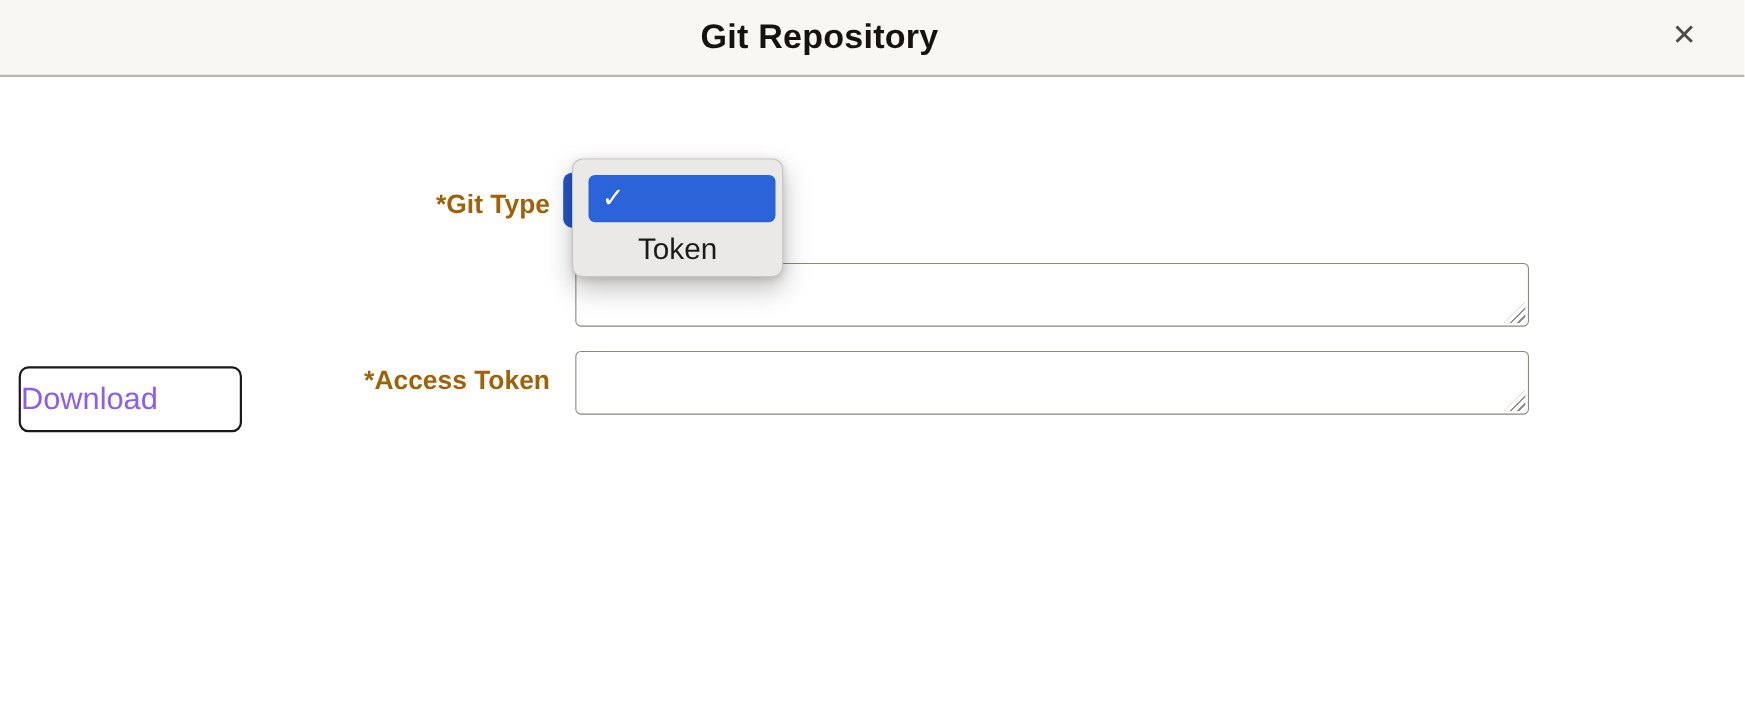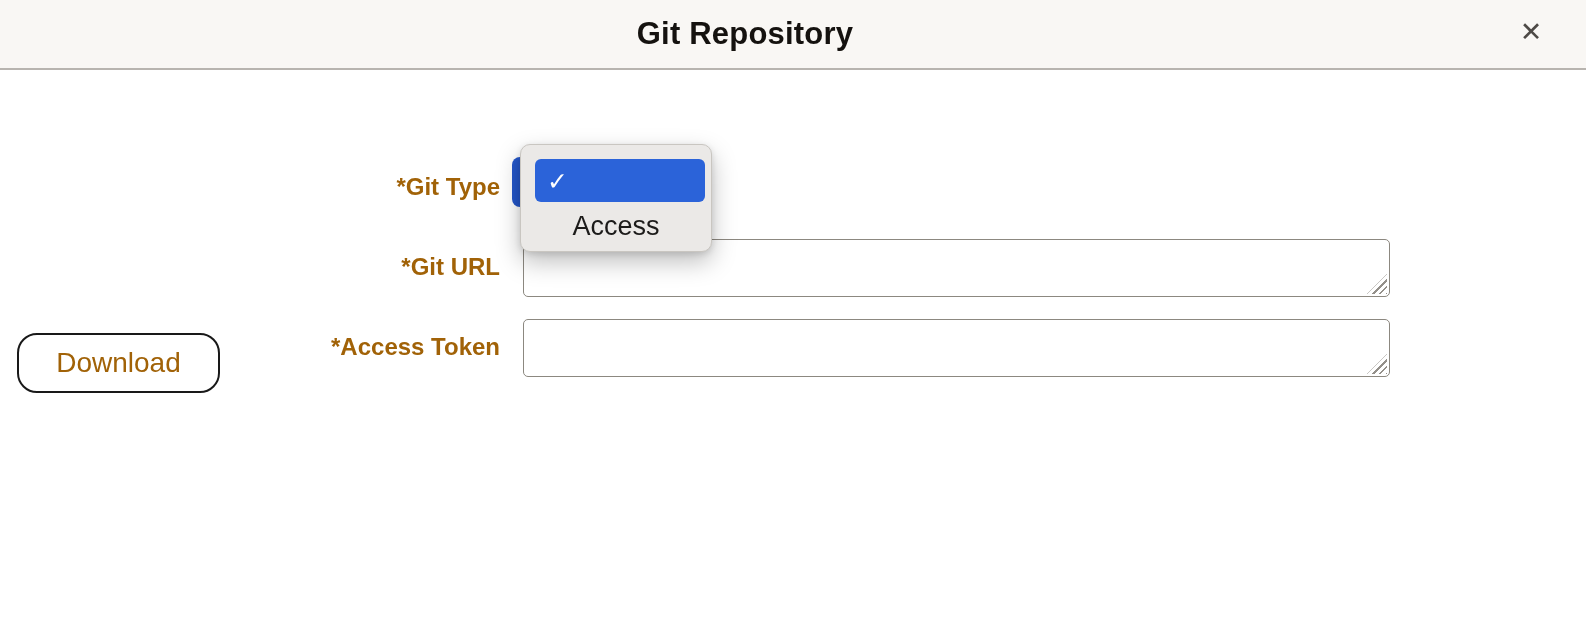--- a/index.html
+++ b/index.html
@@ -165,26 +165,26 @@
 
   
   .download-button {
     position: absolute;
     left: 17px;
     top: 263px; 
     width: 203px;
     height: 60px;
     background: #ffffff;
     border: 2px solid #191919;
-    border-radius: 20px;
+    border-radius: 9px;
     font-family: "Liberation Sans", "DejaVu Sans", sans-serif;
     font-size: 28px;
-    color: #a16207;
+    color: #8b5cf6;
     cursor: pointer;
-    text-align: center;
+    text-align: left;
   }
 </style>
 </head>
 <body>
 
 <div class="dialog">
 
   <div class="dialog-header">
     <div class="dialog-title">Git Repository</div>
     <button class="close-button">
@@ -196,24 +196,23 @@
 
     <div class="form-label label-git-type">*Git Type</div>
 
     <div class="select-ghost"></div>
 
     <div class="dropdown-popup">
       <div class="dropdown-option-selected">
         <span class="check">✓</span>
         <span></span>
       </div>
-      <div class="dropdown-option-plain">Access</div>
+      <div class="dropdown-option-plain">Token</div>
     </div>
 
-    <div class="form-label label-git-url">*Git URL</div>
     <div class="textarea-wrap wrap-git-url">
       <textarea class="field-textarea" placeholder="" style=""></textarea>
       <div class="resize-grip"></div>
     </div>
 
     <div class="form-label label-access-token">*Access Token</div>
     <div class="textarea-wrap wrap-access-token">
       <textarea class="field-textarea" placeholder="" style=""></textarea>
       <div class="resize-grip"></div>
     </div>

